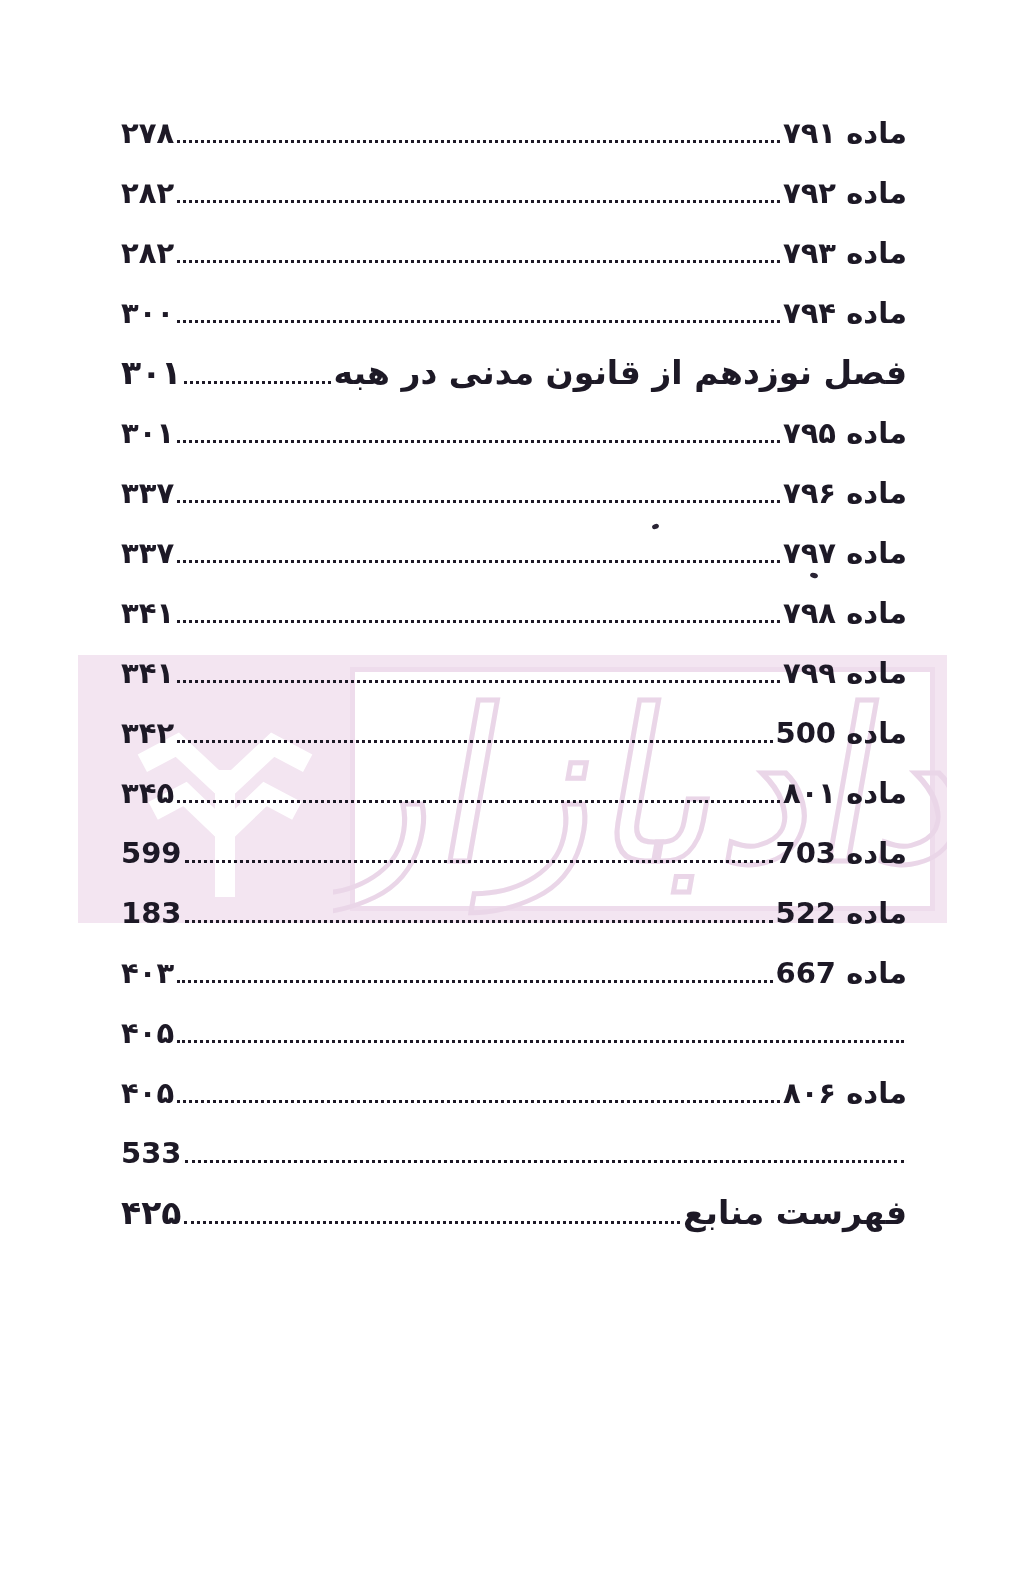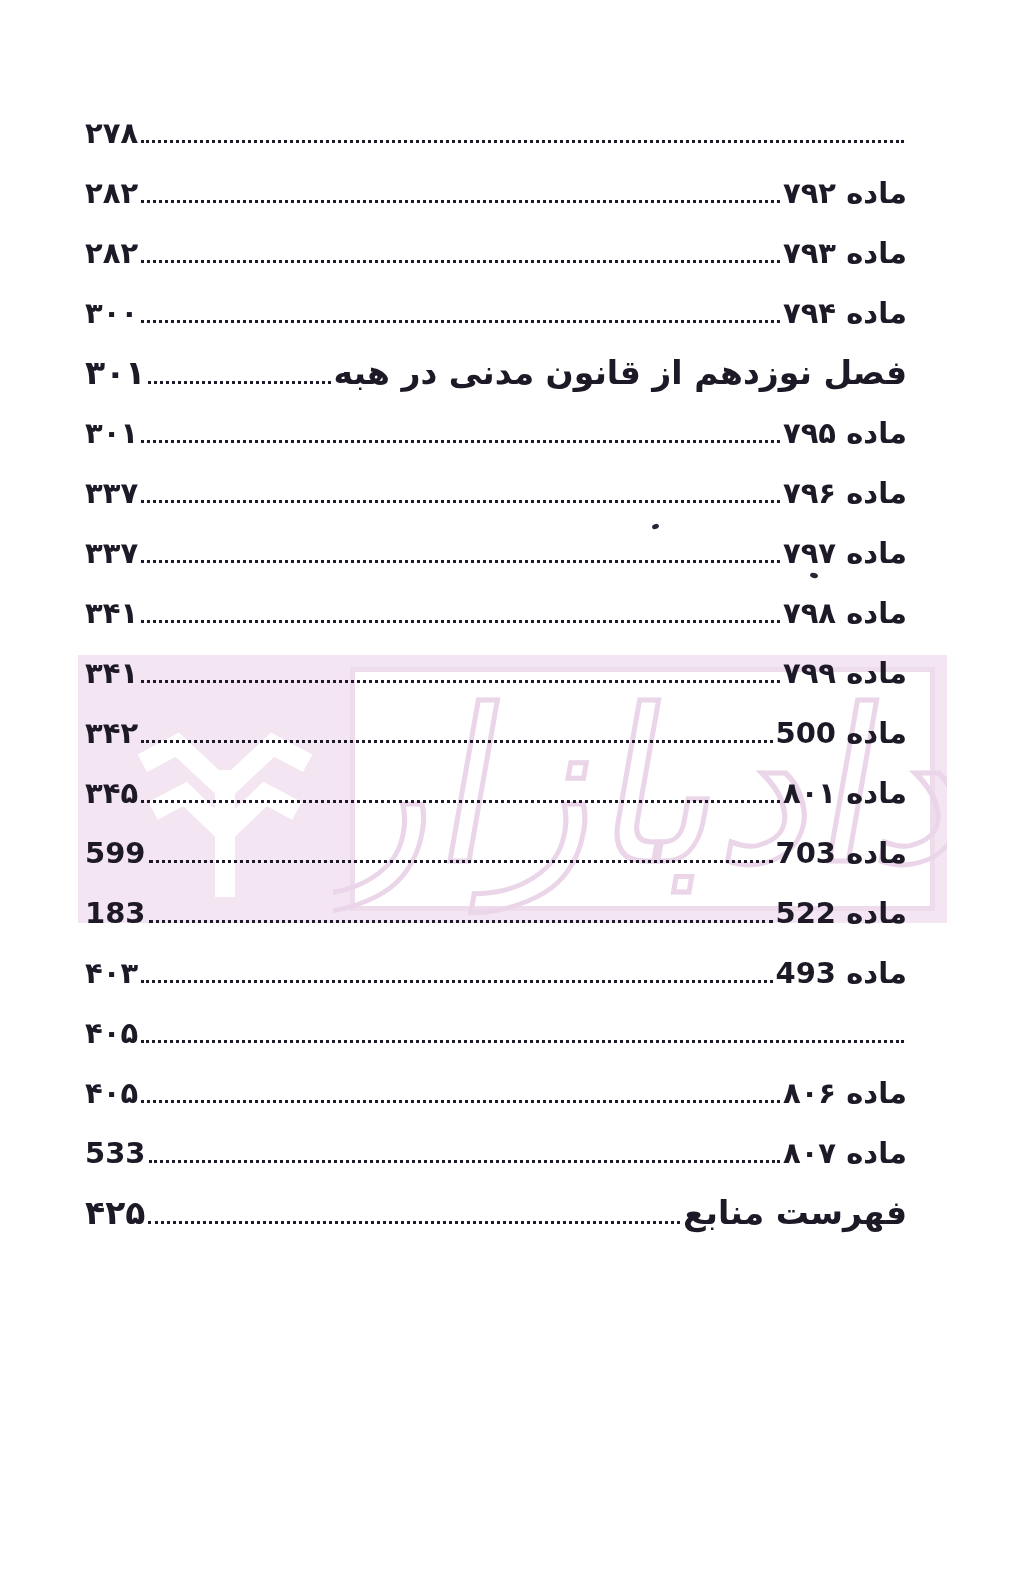--- a/index.html
+++ b/index.html
@@ -53,21 +53,21 @@
     line-height:60px;
     color:#1d1926;
     font-weight:bold;
     font-size:29px;
     white-space:nowrap;
   }
   .toc-row.chapter{
     font-size:33px;
   }
   .toc-label{flex:0 0 auto;}
-  .toc-page{flex:0 0 auto;}
+  .toc-page{flex:0 0 auto;margin-left:36px;}
   .toc-dots{
     flex:1 1 auto;
     height:12px;
     border-bottom:3.4px dotted #1d1926;
     margin:0 3px;
     min-width:20px;
   }
 
   
   .speck{
@@ -99,20 +99,21 @@
         <path d="M60 60 L29 31 L12 40"></path>
         <path d="M60 60 L91 31 L108 40"></path>
         <path d="M60 88 L34 63 L19 71"></path>
         <path d="M60 88 L86 63 L101 71"></path>
       </g>
     </svg>
   </div>
 
   <div class="toc" id="toc-list">
       <div class="toc-row">
+      <span class="toc-label">ماده ۷۹۱</span>
       <span class="toc-dots"></span>
       <span class="toc-page">۲۷۸</span>
     </div>
       <div class="toc-row">
       <span class="toc-label">ماده ۷۹۲</span>
       <span class="toc-dots"></span>
       <span class="toc-page">۲۸۲</span>
     </div>
       <div class="toc-row">
       <span class="toc-label">ماده ۷۹۳</span>
@@ -168,35 +169,34 @@
       <span class="toc-label">ماده 703</span>
       <span class="toc-dots"></span>
       <span class="toc-page">599</span>
     </div>
       <div class="toc-row">
       <span class="toc-label">ماده 522</span>
       <span class="toc-dots"></span>
       <span class="toc-page">183</span>
     </div>
       <div class="toc-row">
-      <span class="toc-label">ماده 493</span>
+      <span class="toc-label">ماده 667</span>
       <span class="toc-dots"></span>
       <span class="toc-page">۴۰۳</span>
     </div>
       <div class="toc-row">
       <span class="toc-dots"></span>
       <span class="toc-page">۴۰۵</span>
     </div>
       <div class="toc-row">
       <span class="toc-label">ماده ۸۰۶</span>
       <span class="toc-dots"></span>
       <span class="toc-page">۴۰۵</span>
     </div>
       <div class="toc-row">
-      <span class="toc-label">ماده ۸۰۷</span>
       <span class="toc-dots"></span>
       <span class="toc-page">533</span>
     </div>
       <div class="toc-row chapter">
       <span class="toc-label">فهرست منابع</span>
       <span class="toc-dots"></span>
       <span class="toc-page">۴۲۵</span>
     </div>
     </div>
 

